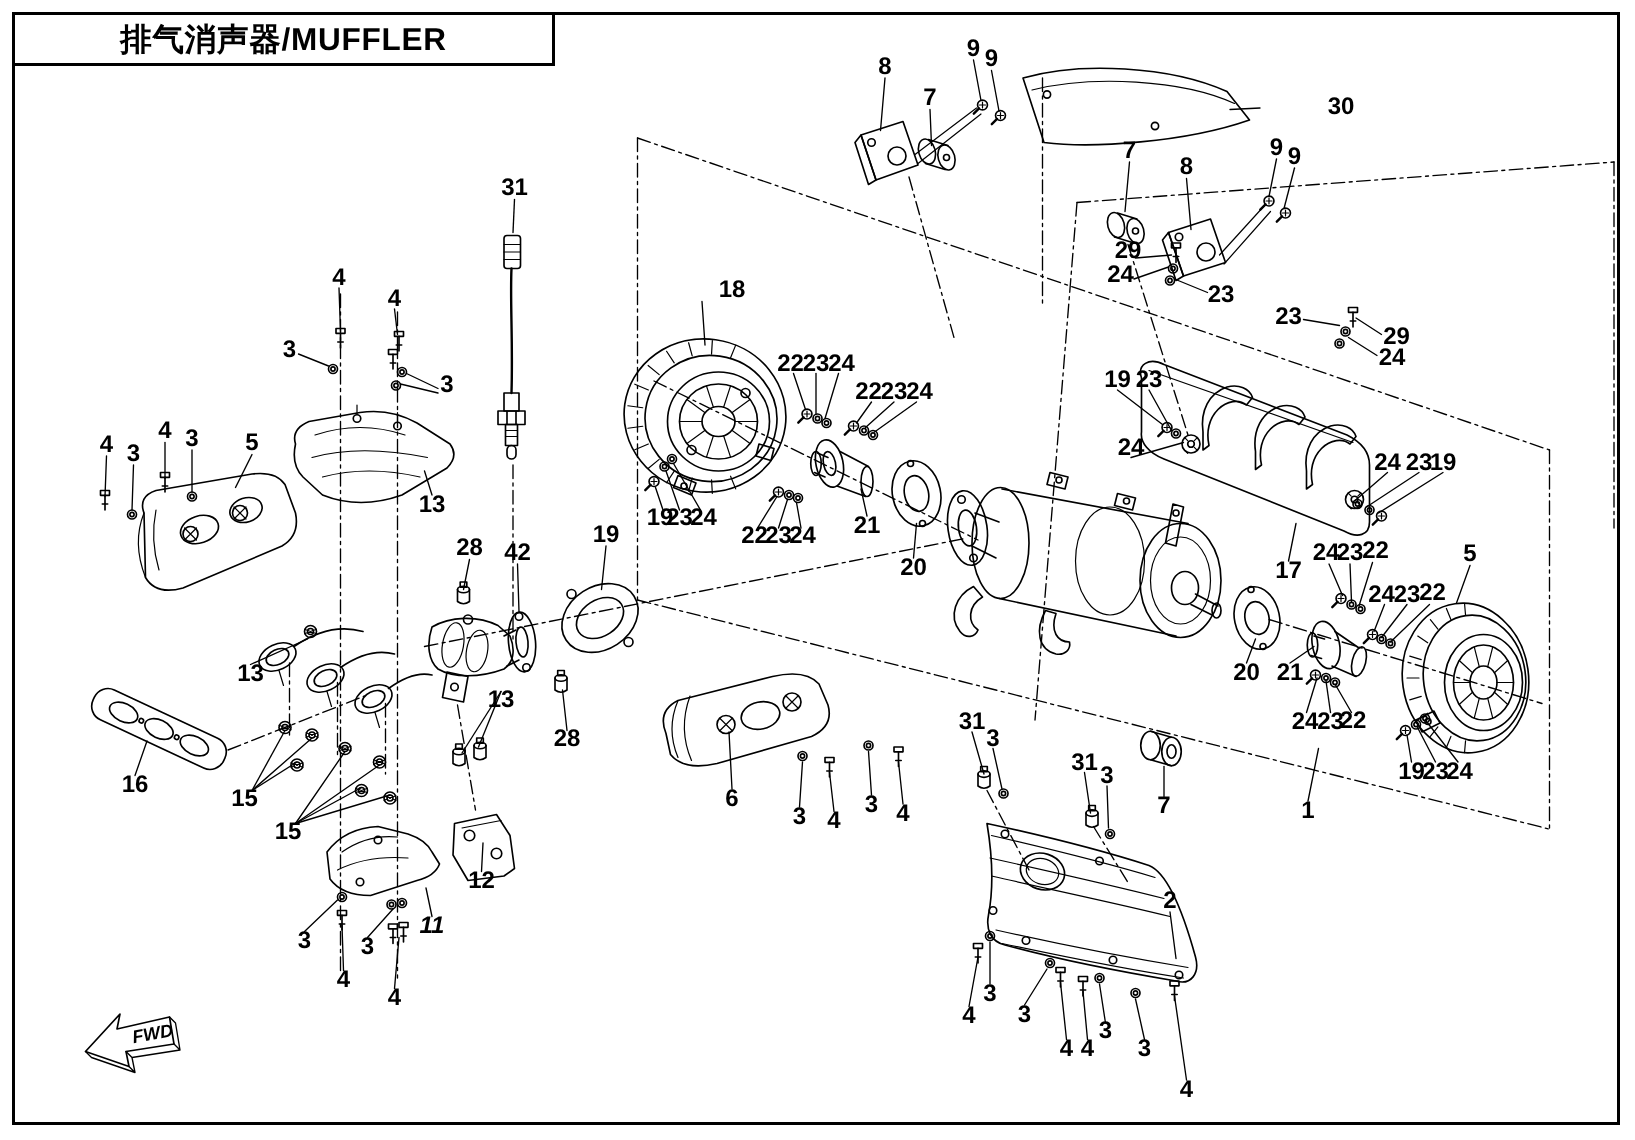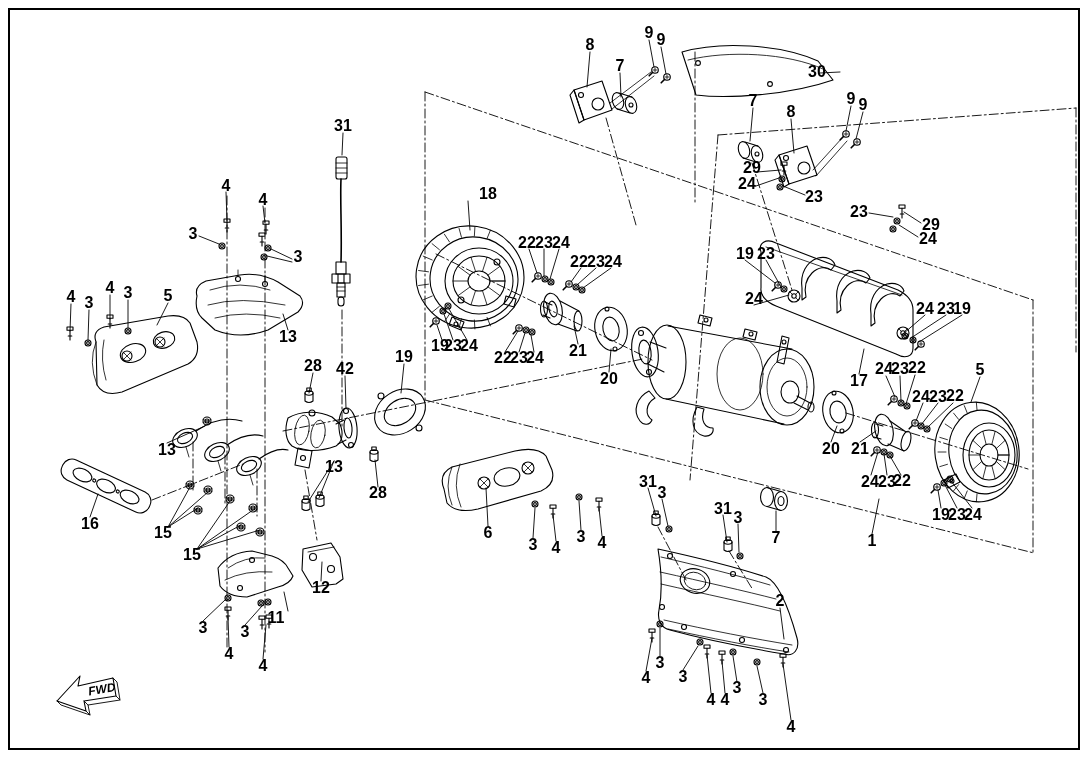--- a/index.html
+++ b/index.html
@@ -826,21 +826,21 @@
       <path d="M113,678 L117,682 L120,700 L88,705 L90,715 L86,711 M116,696 L120,700 M84,701 L88,705 M57,701 L61,705 L90,715" stroke-width="0.9"></path>
       <text class="fwd-text" x="88" y="694" transform="rotate(-10 97 689)" stroke="none">FWD</text>
     </g>
   </svg>
 
   <div id="labels">
       <span class="callout" style="left: 590px; top: 45px;">8</span>
       <span class="callout" style="left: 620px; top: 66px;">7</span>
       <span class="callout" style="left: 649px; top: 33px;">9</span>
       <span class="callout" style="left: 661px; top: 40px;">9</span>
-      <span class="callout" style="left: 817px; top: 72px;">30</span>
+      <span class="callout" style="left: 894px; top: 72px;">30</span>
       <span class="callout" style="left: 753px; top: 101px;">7</span>
       <span class="callout" style="left: 791px; top: 112px;">8</span>
       <span class="callout" style="left: 851px; top: 99px;">9</span>
       <span class="callout" style="left: 863px; top: 105px;">9</span>
       <span class="callout" style="left: 752px; top: 168px;">29</span>
       <span class="callout" style="left: 747px; top: 184px;">24</span>
       <span class="callout" style="left: 814px; top: 197px;">23</span>
       <span class="callout" style="left: 859px; top: 212px;">23</span>
       <span class="callout" style="left: 931px; top: 225px;">29</span>
       <span class="callout" style="left: 928px; top: 239px;">24</span>
@@ -880,21 +880,21 @@
       <span class="callout" style="left: 71px; top: 297px;">4</span>
       <span class="callout" style="left: 89px; top: 303px;">3</span>
       <span class="callout" style="left: 110px; top: 288px;">4</span>
       <span class="callout" style="left: 128px; top: 293px;">3</span>
       <span class="callout" style="left: 167px; top: 450px;">13</span>
       <span class="callout" style="left: 90px; top: 524px;">16</span>
       <span class="callout" style="left: 163px; top: 533px;">15</span>
       <span class="callout" style="left: 192px; top: 555px;">15</span>
       <span class="callout" style="left: 334px; top: 467px;">13</span>
       <span class="callout" style="left: 321px; top: 588px;">12</span>
-      <span class="callout" style="left: 276px; top: 618px;">11</span>
+      <span class="callout" style="left: 288px; top: 618px; font-style: italic;">11</span>
       <span class="callout" style="left: 203px; top: 628px;">3</span>
       <span class="callout" style="left: 229px; top: 654px;">4</span>
       <span class="callout" style="left: 245px; top: 632px;">3</span>
       <span class="callout" style="left: 263px; top: 666px;">4</span>
       <span class="callout" style="left: 378px; top: 493px;">28</span>
       <span class="callout" style="left: 488px; top: 533px;">6</span>
       <span class="callout" style="left: 533px; top: 545px;">3</span>
       <span class="callout" style="left: 556px; top: 548px;">4</span>
       <span class="callout" style="left: 581px; top: 537px;">3</span>
       <span class="callout" style="left: 602px; top: 543px;">4</span>
@@ -922,13 +922,16 @@
       <span class="callout" style="left: 870px; top: 482px;">24</span>
       <span class="callout" style="left: 887px; top: 482px;">23</span>
       <span class="callout" style="left: 902px; top: 481px;">22</span>
       <span class="callout" style="left: 831px; top: 449px;">20</span>
       <span class="callout" style="left: 860px; top: 449px;">21</span>
       <span class="callout" style="left: 941px; top: 515px;">19</span>
       <span class="callout" style="left: 957px; top: 515px;">23</span>
       <span class="callout" style="left: 973px; top: 515px;">24</span>
     </div>
 
+  <div id="title-box">
+    <span>排气消声器/MUFFLER</span>
+  </div>
 </div>
 
 </body></html>

